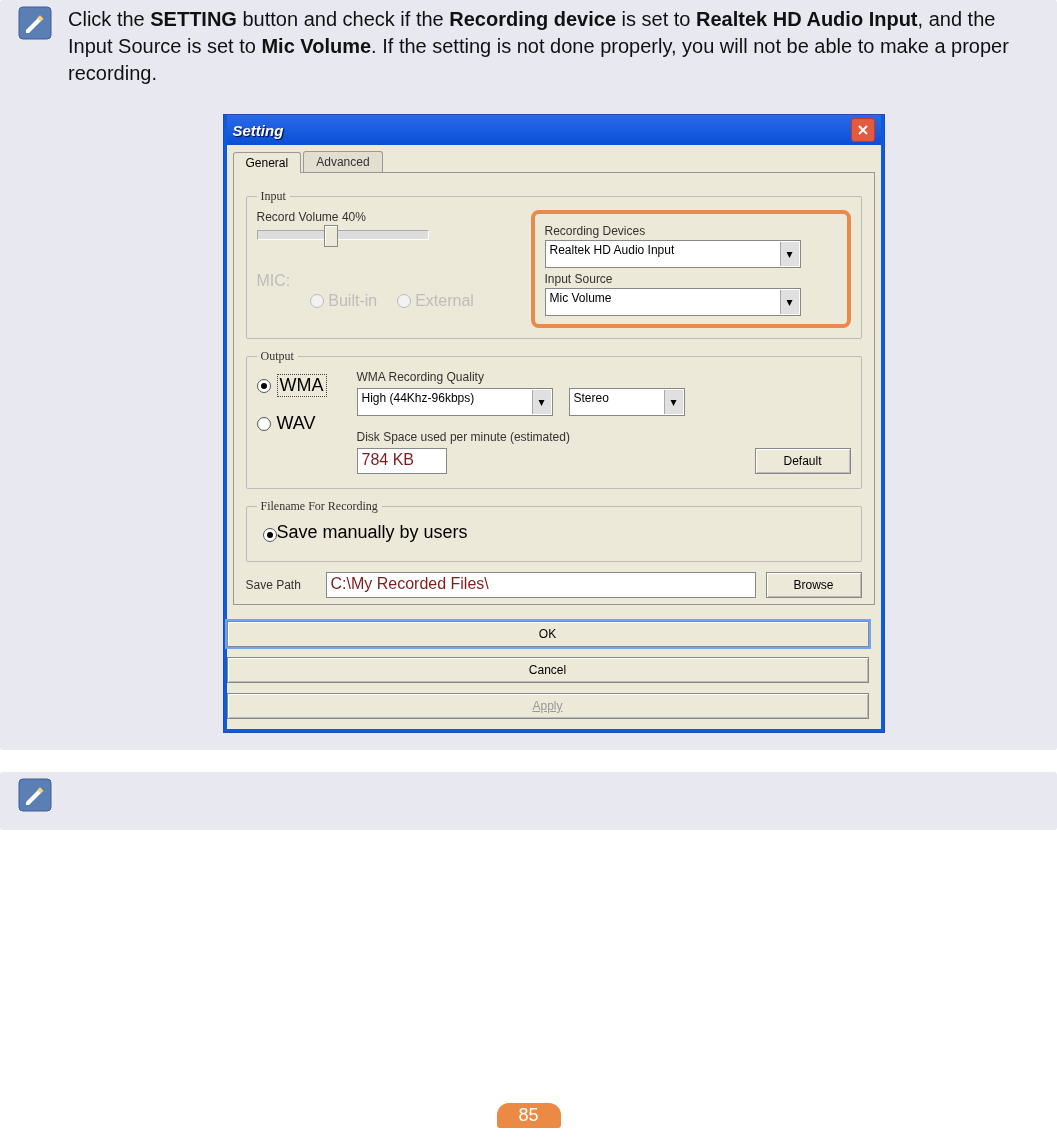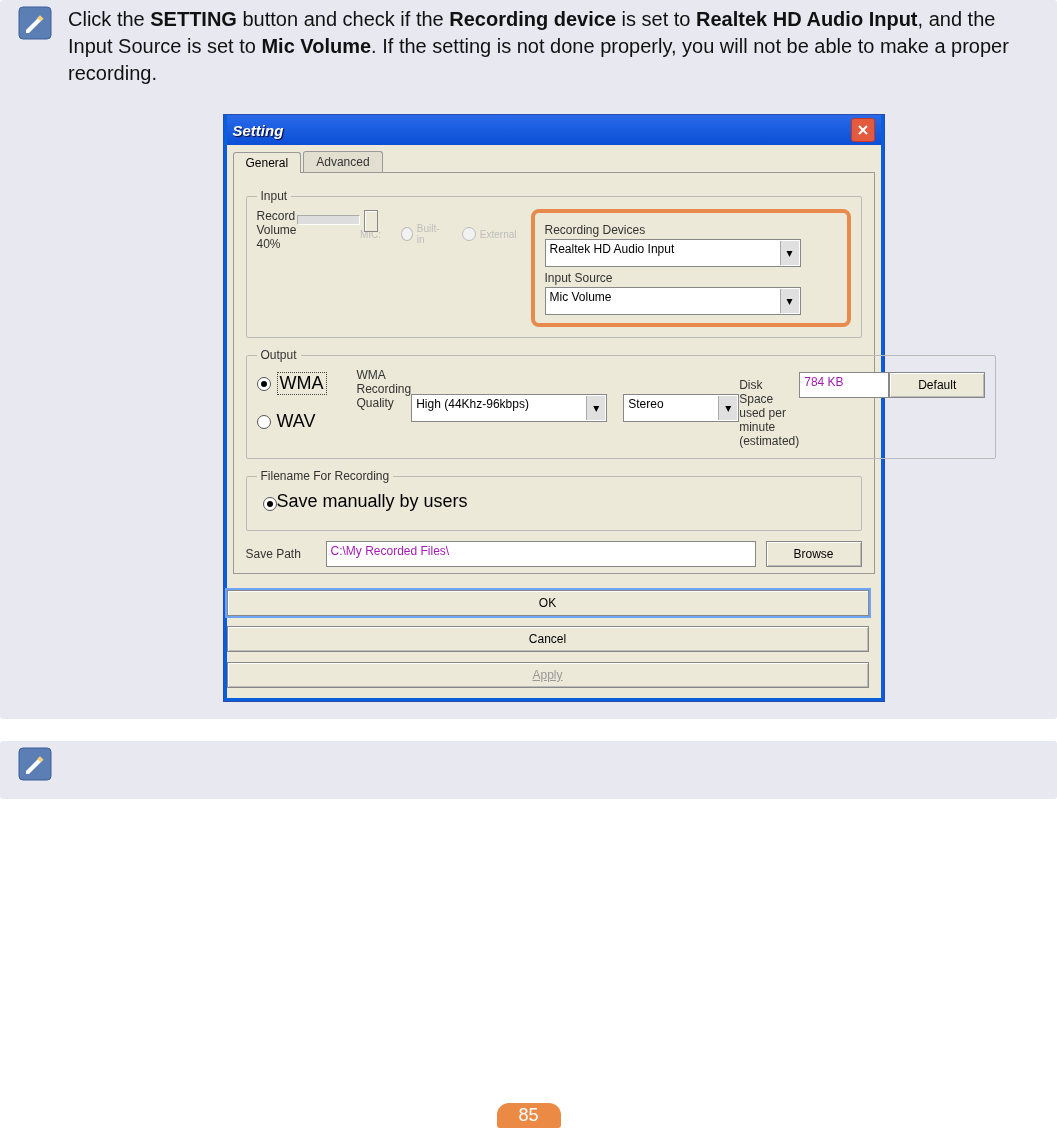--- a/index.html
+++ b/index.html
@@ -19,45 +19,45 @@
   .titlebar{height:30px;background:linear-gradient(to bottom,#2a6ae9,#0a4fd6);display:flex;align-items:center;justify-content:space-between;padding:0 6px;color:#fff;font-weight:700;}
   .titlebar .t{font-style:italic;font-size:15px;text-shadow:1px 1px 1px #003;}
   .titlebar .close{width:22px;height:22px;background:#e35a3f;border:1px solid #c0392b;border-radius:3px;display:flex;align-items:center;justify-content:center;}
   .titlebar .close svg{display:block;}
   .tabs{display:flex;align-items:flex-end;padding:6px 6px 0 6px;background:#ece9d8;}
   .tab{border:1px solid #999;border-bottom:none;background:#ece9d8;padding:3px 12px;font-size:12px;border-radius:3px 3px 0 0;margin-right:2px;}
   .tab.active{background:#ece9d8;position:relative;top:1px;font-weight:400;}
   .tab.inactive{background:#e2dfd0;color:#333;}
   .tabpanel{border:1px solid #999;margin:0 6px 10px 6px;background:#ece9d8;padding:10px 12px 6px 12px;}
   fieldset{border:1px solid #bbb;border-radius:2px;margin:6px 0 10px 0;padding:6px 10px 10px 10px;}
-  legend{padding:0 4px;font-size:12px;color:#333;}
+  legend{padding:0 4px;font-size:12px;color:#333;font-family:Liberation Serif, serif;}
   .row{display:flex;align-items:center;margin:4px 0;}
   .label{font-size:12px;color:#333;}
   .slider{width:170px;height:8px;background:#ddd;border:1px inset #fff;margin:6px 0 4px 0;position:relative;}
   .thumb{position:absolute;top:-6px;left:66px;width:12px;height:20px;background:#ece9d8;border:1px solid #888;box-shadow:inset 1px 1px 0 #fff;}
-  .mic-row{margin-top:8px;color:#bdbdbd;font-size:10px;display:flex;align-items:center;gap:20px;}
-  .mic-row .rad{display:inline-flex;align-items:center;gap:4px;}
+  .mic-row{margin-top:8px;color:#bdbdbd;font-size:16px;display:flex;align-items:center;gap:20px;}
+  .mic-row .rad{display:inline-flex;align-items:center;gap:4px;margin-top:40px;}
   .radio-dot{width:12px;height:12px;border:1px solid #bbb;border-radius:50%;background:#f2f2f2;}
   .rselect{height:22px;border:1px solid #888;background:#fff;font-size:12px;padding:2px 20px 2px 4px;position:relative;display:inline-block;min-width:210px;color:#000;}
   .rselect .arrow{position:absolute;right:1px;top:1px;bottom:1px;width:18px;background:#e0e0e0;border-left:1px solid #aaa;display:flex;align-items:center;justify-content:center;}
-  .rinput{height:20px;border:1px solid #888;background:#fff;font-size:12px;padding:2px 4px;color:#a21caf;display:inline-block;}
+  .rinput{height:20px;border:1px solid #888;background:#fff;font-size:16px;padding:2px 4px;color:#7f1d1d;display:inline-block;}
   .hl{border:4px solid #e78a4c;border-radius:8px;padding:6px 10px 8px 10px;}
   .hl .label{font-size:12px;margin:4px 0 2px 0;}
   .btn{min-width:74px;height:24px;background:#ece9d8;border:1px solid #888;box-shadow:inset 1px 1px 0 #fff, inset -1px -1px 0 #bbb;font-size:12px;padding:0 10px;display:inline-flex;align-items:center;justify-content:center;cursor:default;}
   .btn.blue{box-shadow:0 0 0 2px #6fa5f6, inset 1px 1px 0 #fff;}
   .btn.disabled{color:#999;}
   .outradio{display:flex;flex-direction:column;gap:16px;margin-top:4px;}
   .outradio .orow{display:flex;align-items:center;gap:6px;}
   .orow .radio-outer{width:12px;height:12px;border:1px solid #555;border-radius:50%;background:#fff;display:inline-flex;align-items:center;justify-content:center;}
   .orow.sel .radio-outer::after{content:"";width:6px;height:6px;background:#000;border-radius:50%;}
   .orow .lab{font-size:18px;}
   .orow .dot{border:1px dotted #444;padding:0 2px;}
   .savepath-row{display:flex;align-items:center;gap:10px;margin-top:6px;}
   .buttons-row{display:flex;justify-content:flex-end;gap:10px;padding:6px 12px 10px 0;flex-direction:column;}
-  .fscol{display:flex;flex-direction:row;}
+  .fscol{display:flex;flex-direction:column;}
   .topcols{display:flex;gap:14px;align-items:flex-start;}
   .outcols{display:flex;gap:30px;align-items:flex-start;}
 
   .page-number{position:absolute;left:50%;bottom:12px;transform:translateX(-50%);}
   .pn-badge{background:#eb8a44;color:#fff;font-size:18px;font-weight:400;padding:2px 22px;border-radius:12px 12px 3px 3px;display:inline-block;}
 </style>
 </head>
 <body>
 <div class="page">
 

